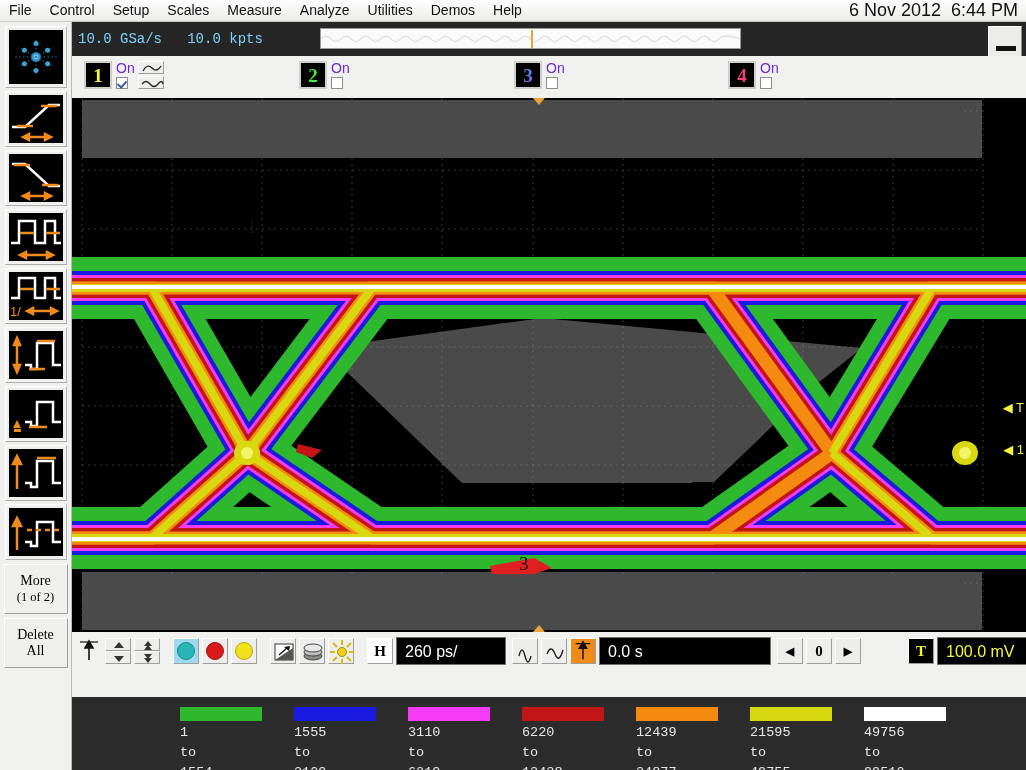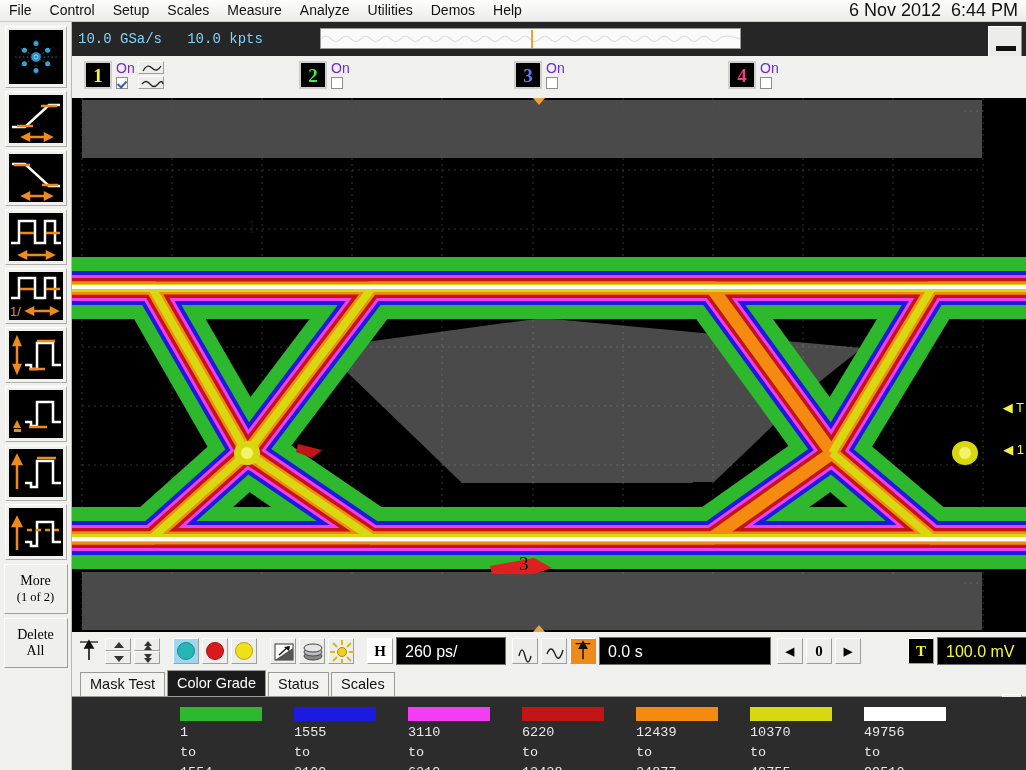--- a/index.html
+++ b/index.html
@@ -692,27 +692,20 @@
       <div class="sqbtn">0</div>
       <div class="sqbtn" style="font-size:11px;">▶</div>
 
       <div class="tb-sep" style="width:44px;"></div>
 
       <div class="sqbtn tyel">T</div>
       <div class="tb-field yellow" style="width:104px;">100.0 mV</div>
 
     </div>
 
-    <div class="tabs">
-      <div class="tab">Mask Test</div>
-      <div class="tab active">Color Grade</div>
-      <div class="tab">Status</div>
-      <div class="tab">Scales</div>
-      <div class="helpbtn">?</div>
-    </div>
 
     <div class="legend">
 
       <div class="lgitem">
         <div class="lgswatch" style="background:#2db82d"></div>
         <div class="lgtxt">1</div>
         <div class="lgtxt">to</div>
         <div class="lgtxt">1554</div>
       </div>
 
@@ -739,21 +732,21 @@
 
       <div class="lgitem">
         <div class="lgswatch" style="background:#f58a10"></div>
         <div class="lgtxt">12439</div>
         <div class="lgtxt">to</div>
         <div class="lgtxt">24877</div>
       </div>
 
       <div class="lgitem">
         <div class="lgswatch" style="background:#d8d810"></div>
-        <div class="lgtxt">10370</div>
+        <div class="lgtxt">21595</div>
         <div class="lgtxt">to</div>
         <div class="lgtxt">49755</div>
       </div>
 
       <div class="lgitem">
         <div class="lgswatch" style="background:#ffffff"></div>
         <div class="lgtxt">49756</div>
         <div class="lgtxt">to</div>
         <div class="lgtxt">99510</div>
       </div>

